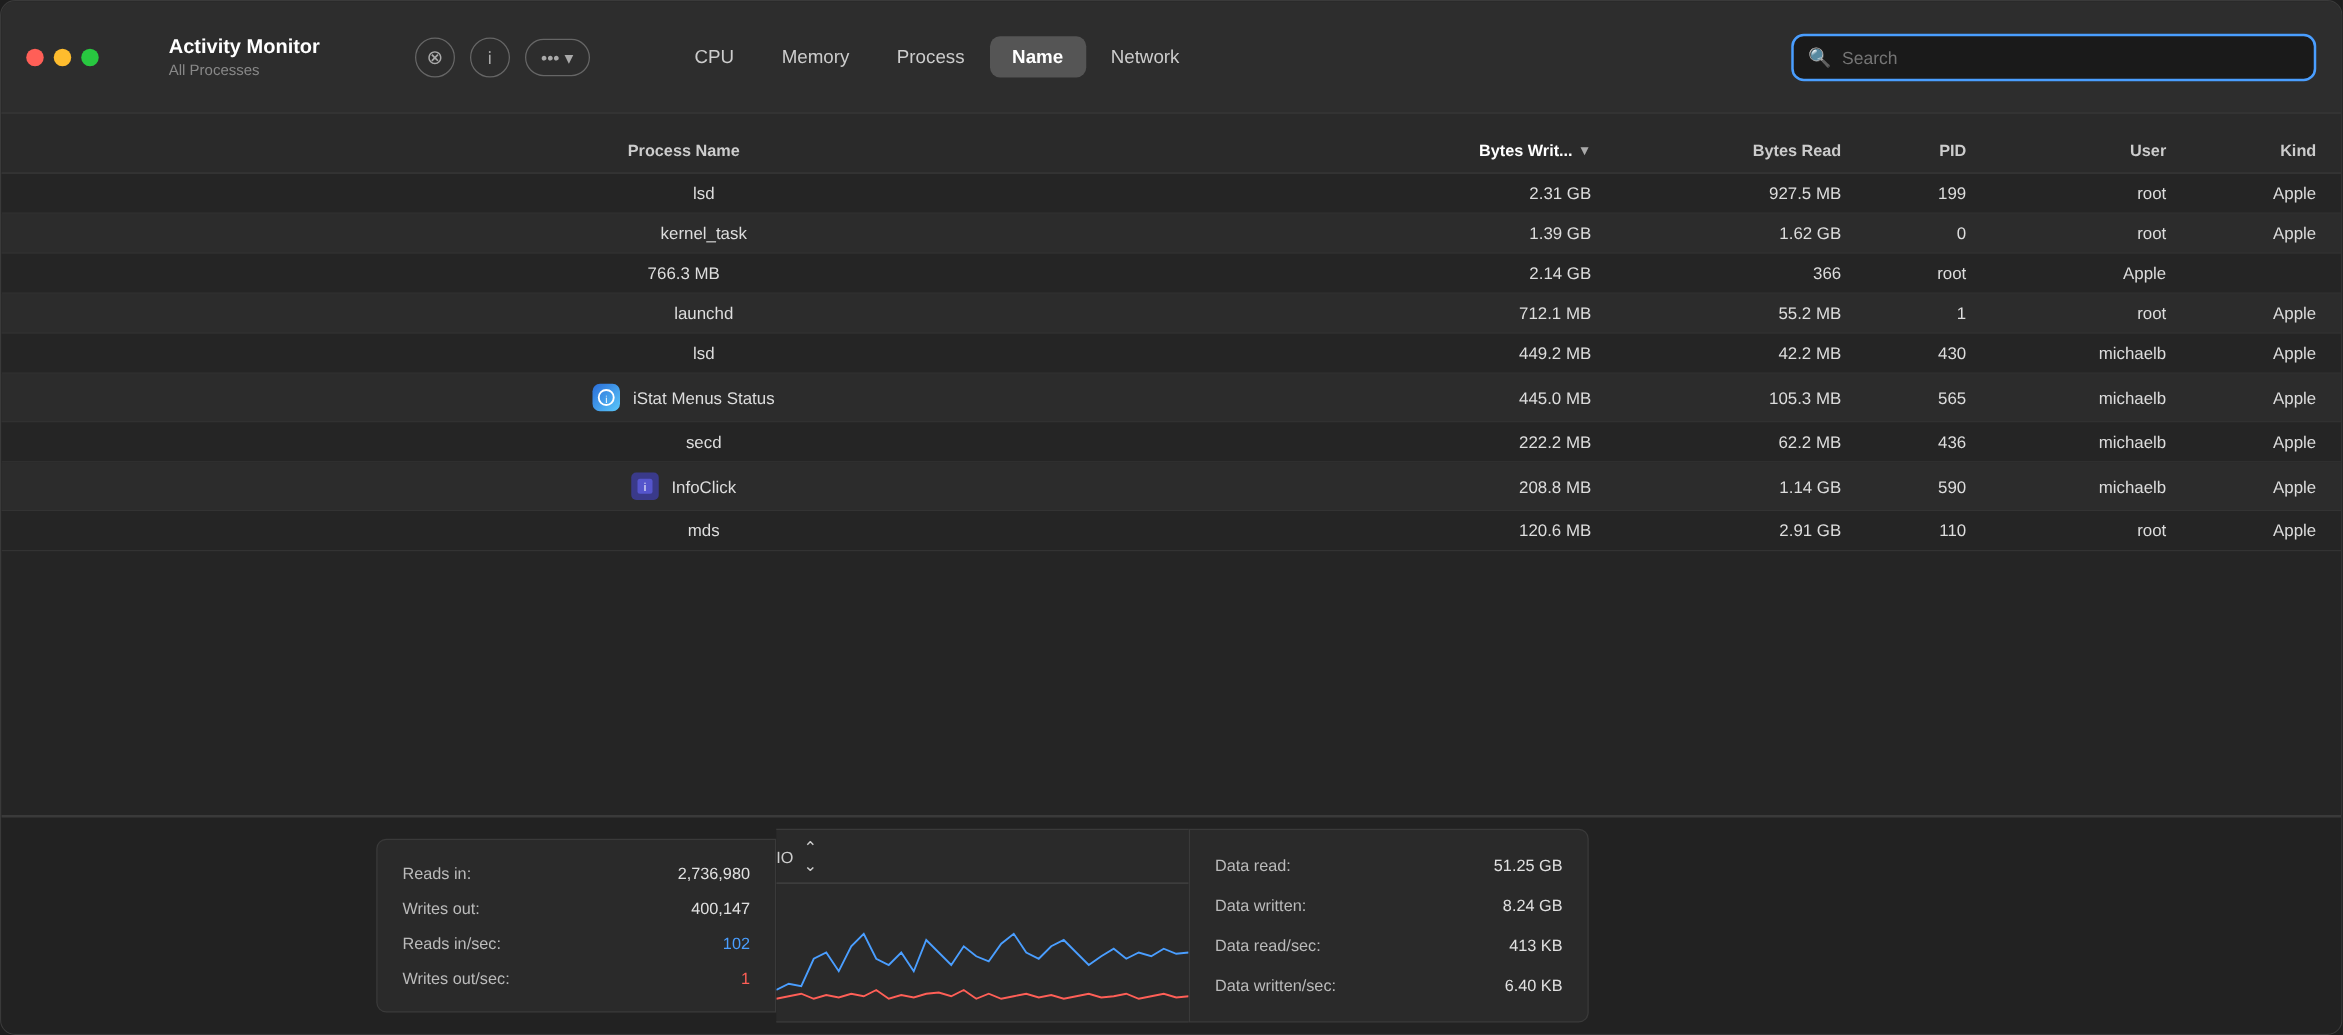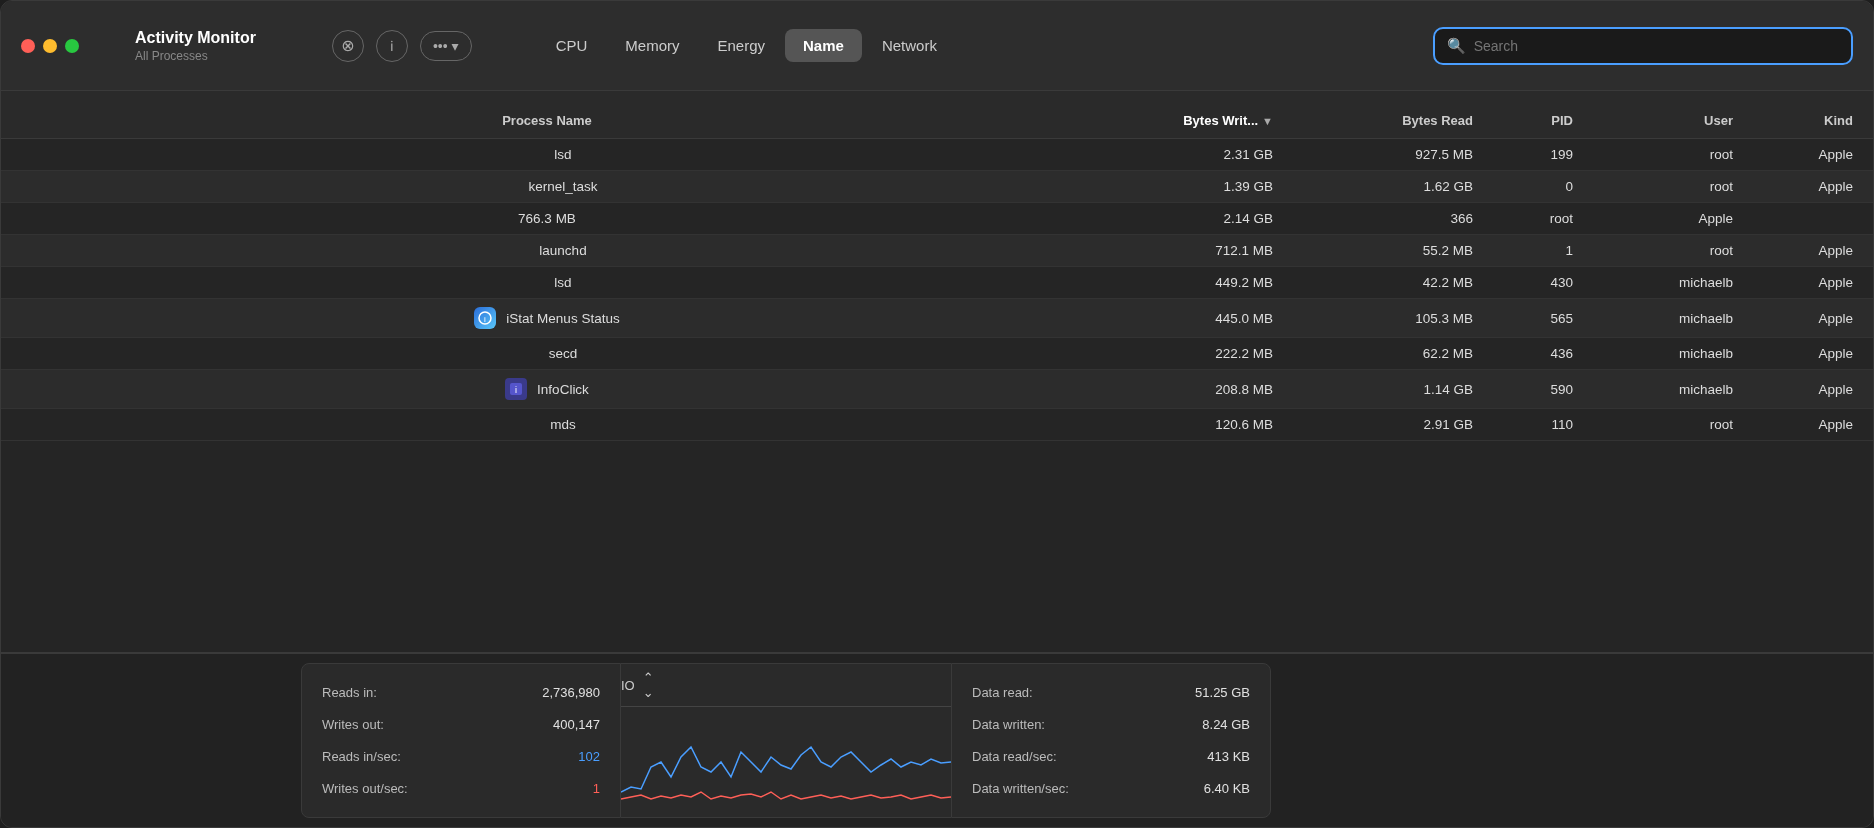--- a/index.html
+++ b/index.html
@@ -217,21 +217,21 @@
       padding: 10px 0 10px 300px;
       gap: 0;
       flex-shrink: 0;
     }
     .stats-left {
       background: #2a2a2a;
       border: 1px solid #3a3a3a;
       border-radius: 8px 0 0 8px;
       padding: 12px 20px;
       min-width: 320px;
-      height: 155px;
+      height: 139px;
       display: flex;
       flex-direction: column;
       justify-content: space-around;
     }
     .stat-row {
       display: flex;
       justify-content: space-between;
       align-items: center;
       font-size: 13px;
     }
@@ -299,21 +299,21 @@
         <span>ℹ</span>
       </button>
       <button class="toolbar-dropdown-btn">
         <span>•••</span>
         <span>▾</span>
       </button>
     </div>
     <div class="nav-tabs">
       <button class="nav-tab">CPU</button>
       <button class="nav-tab">Memory</button>
-      <button class="nav-tab">Energy</button>
+      <button class="nav-tab">Process</button>
       <button class="nav-tab active">Name</button>
       <button class="nav-tab">Network</button>
     </div>
     <div class="search-box">
       <span class="search-icon">🔍</span>
       <input class="search-input" type="text" placeholder="Search" style="">
     </div>
   </div>
 
   <div class="content-area">

